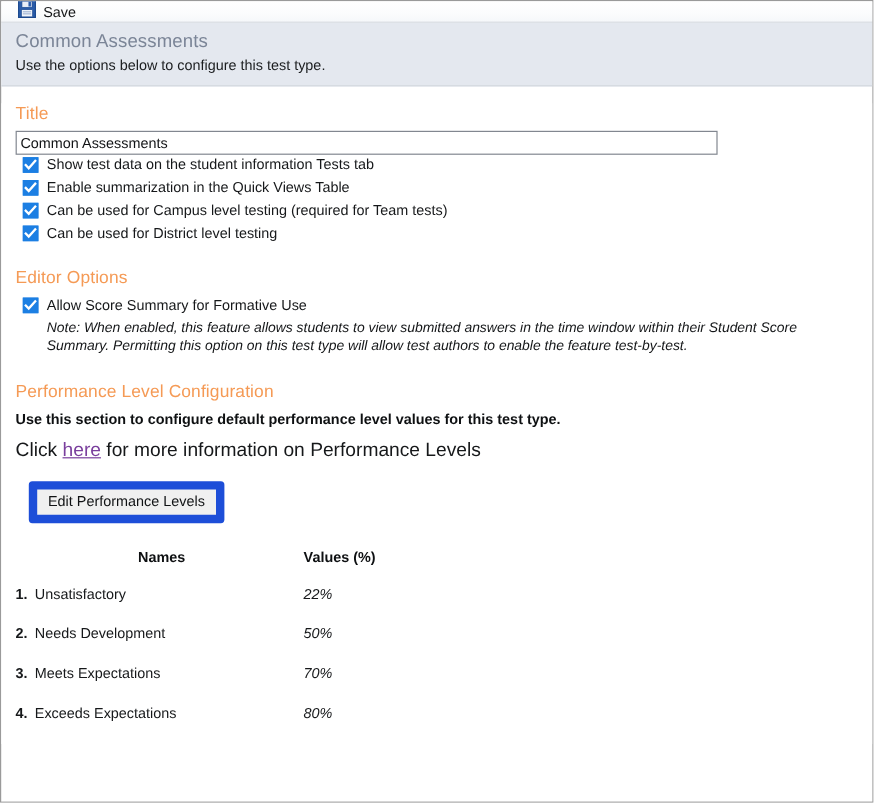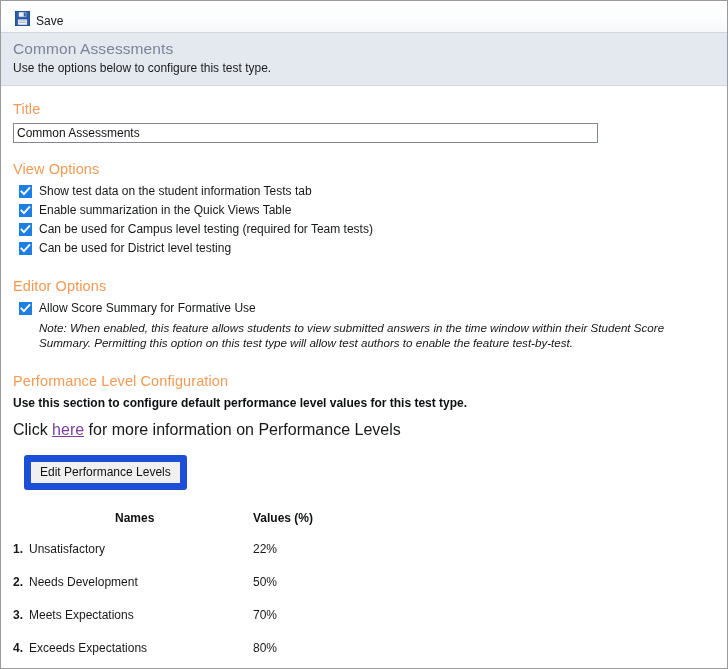--- a/index.html
+++ b/index.html
@@ -16,26 +16,26 @@
     width: 728px;
     height: 669px;
     box-sizing: border-box;
     border: 1px solid #9a9a9a;
     background: #ffffff;
     overflow: hidden;
   }
 
   
   .toolbar {
-    height: 32px;
+    height: 18px;
     box-sizing: border-box;
     background: linear-gradient(to bottom, #ffffff 0%, #fbfcfd 60%, #f6f8fa 100%);
     border-bottom: 1px solid #d3d8de;
     display: flex;
-    align-items: flex-end;
+    align-items: center;
     padding-left: 9px;
   }
   .tb-btn {
     display: flex;
     align-items: center;
     gap: 6px;
     height: 21px;
     padding: 0 4px;
     cursor: default;
     background: transparent;
@@ -194,21 +194,21 @@
   }
   .col-rank  { width: 16px; }
   .col-name  { width: 218px; }
   .col-value { width: 116px; }
   .th-names  { padding-left: 86px !important; }
   .th-values { padding-left: 6px !important; }
   .rank {
     font-weight: bold;
     color: #0e1012;
   }
-  .val { padding-left: 6px !important; }
+  .val { padding-left: 6px !important; font-style: italic; }
 </style>
 </head>
 <body>
 
 <div id="app">
 
   <div class="toolbar">
     <div class="tb-btn">
       <span class="save-ico">
         <svg width="15" height="15" viewBox="0 0 16 16">
@@ -229,21 +229,20 @@
     <p>Use the options below to configure this test type.</p>
   </div>
 
   <div class="content">
 
     
     <div class="sec-head sec-title">Title</div>
     <input class="title-input" type="text" value="Common Assessments" style="">
 
     
-    <div class="sec-head sec-view">View Options</div>
 
     <div class="cb-row">
       <span class="cbox">
         <svg width="11" height="11" viewBox="0 0 12 12">
             <path d="M1.6 6.1 L4.3 8.9 L10.2 2.3" fill="none" stroke="#ffffff" stroke-width="2.1" stroke-linecap="square"></path>
           </svg>
       </span>
       <span class="cb-label">Show test data on the student information Tests tab</span>
     </div>
     <div class="cb-row">

